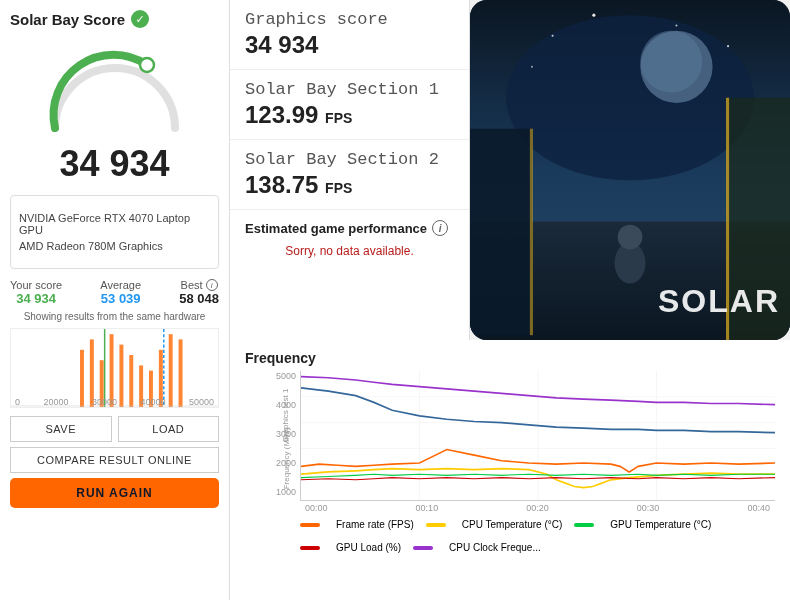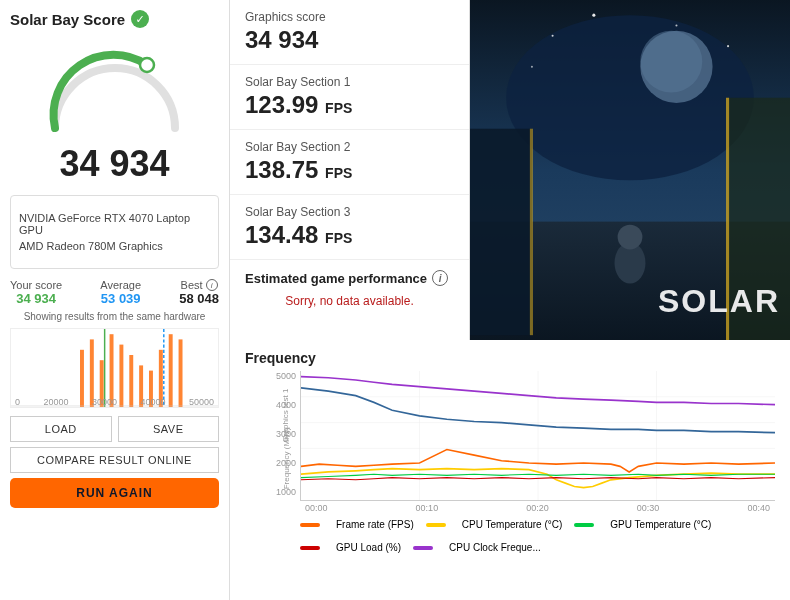--- a/index.html
+++ b/index.html
@@ -45,30 +45,30 @@
 
     
     .right-panel { flex: 1; display: flex; flex-direction: column; overflow: hidden; }
 
     
     .top-right { display: flex; height: 340px; }
 
     .metrics-panel { width: 240px; min-width: 240px; background: #fff; border-right: 1px solid #ddd; padding: 0; }
 
     .metric-section { padding: 10px 15px; border-bottom: 1px solid #eee; }
-    .metric-label { font-size: 12px; color: #555; margin-bottom: 2px; }
+    .metric-label { font-size: 17px; color: #555; margin-bottom: 2px; font-family: Liberation Mono, monospace; }
     .metric-value { font-size: 24px; font-weight: 700; color: #222; }
     .metric-unit { font-size: 14px; }
 
     .game-perf-section { padding: 10px 15px; }
     .game-perf-header { display: flex; align-items: center; gap: 5px; font-size: 13px; font-weight: 600; color: #222; margin-bottom: 8px; }
     .info-icon { width: 16px; height: 16px; border-radius: 50%; border: 1.5px solid #666; display: flex; align-items: center; justify-content: center; font-size: 10px; color: #666; font-style: italic; }
     .game-perf-text { font-size: 12px; color: #b91c1c; text-align: center; }
 
-    .image-panel { flex: 1; background: #737373; position: relative; overflow: hidden; }
+    .image-panel { flex: 1; background: #737373; position: relative; overflow: hidden; border-radius: 17px; }
     .image-placeholder { width: 100%; height: 100%; background: linear-gradient(135deg, #1a3a5c 0%, #2d4a6a 30%, #1a2a3a 60%, #3a2a1a 100%); position: relative; }
     .image-overlay-text { position: absolute; bottom: 20px; right: 10px; font-size: 32px; font-weight: 900; color: rgba(255,255,255,0.9); letter-spacing: 2px; }
 
     
     .monitoring-panel { flex: 1; background: #fff; padding: 10px 15px; overflow: hidden; }
     .monitoring-title { font-size: 14px; font-weight: 600; color: #222; margin-bottom: 5px; }
 
     .monitor-legend { display: flex; gap: 12px; flex-wrap: wrap; font-size: 10px; }
     .legend-item { display: flex; align-items: center; gap: 16px; }
     .legend-color { width: 20px; height: 4px; border-radius: 2px; }
@@ -146,22 +146,22 @@
       <div class="chart-axis">
         <span>0</span>
         <span>20000</span>
         <span>30000</span>
         <span>40000</span>
         <span>50000</span>
       </div>
     </div>
 
     <div class="buttons-row">
+      <button class="btn">SAVE</button>
       <button class="btn">LOAD</button>
-      <button class="btn">SAVE</button>
     </div>
     <button class="btn-compare">COMPARE RESULT ONLINE</button>
     <button class="btn-run">RUN AGAIN</button>
   </div>
 
   <div class="right-panel">
     <div class="top-right">
 
       <div class="metrics-panel">
         <div class="metric-section">
@@ -172,27 +172,20 @@
           <div class="metric-label">Solar Bay Section 1</div>
           <div class="metric-value">
             <span>123.99</span>
             <span class="metric-unit">FPS</span>
           </div>
         </div>
         <div class="metric-section">
           <div class="metric-label">Solar Bay Section 2</div>
           <div class="metric-value">
             <span>138.75</span>
-            <span class="metric-unit">FPS</span>
-          </div>
-        </div>
-        <div class="metric-section">
-          <div class="metric-label">Solar Bay Section 3</div>
-          <div class="metric-value">
-            <span>134.48</span>
             <span class="metric-unit">FPS</span>
           </div>
         </div>
         <div class="game-perf-section">
           <div class="game-perf-header">
             <span>Estimated game performance</span>
             <div class="info-icon">i</div>
           </div>
           <div class="game-perf-text">Sorry, no data available.</div>
         </div>

